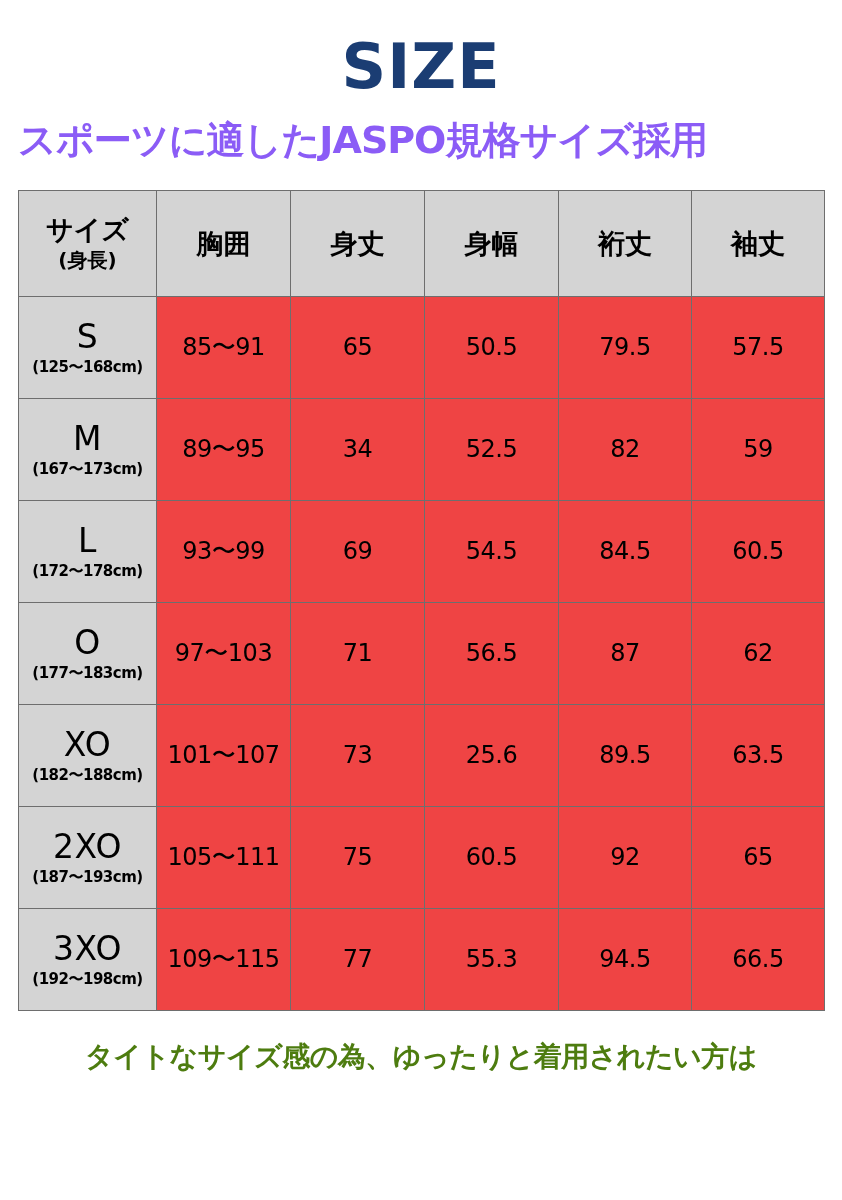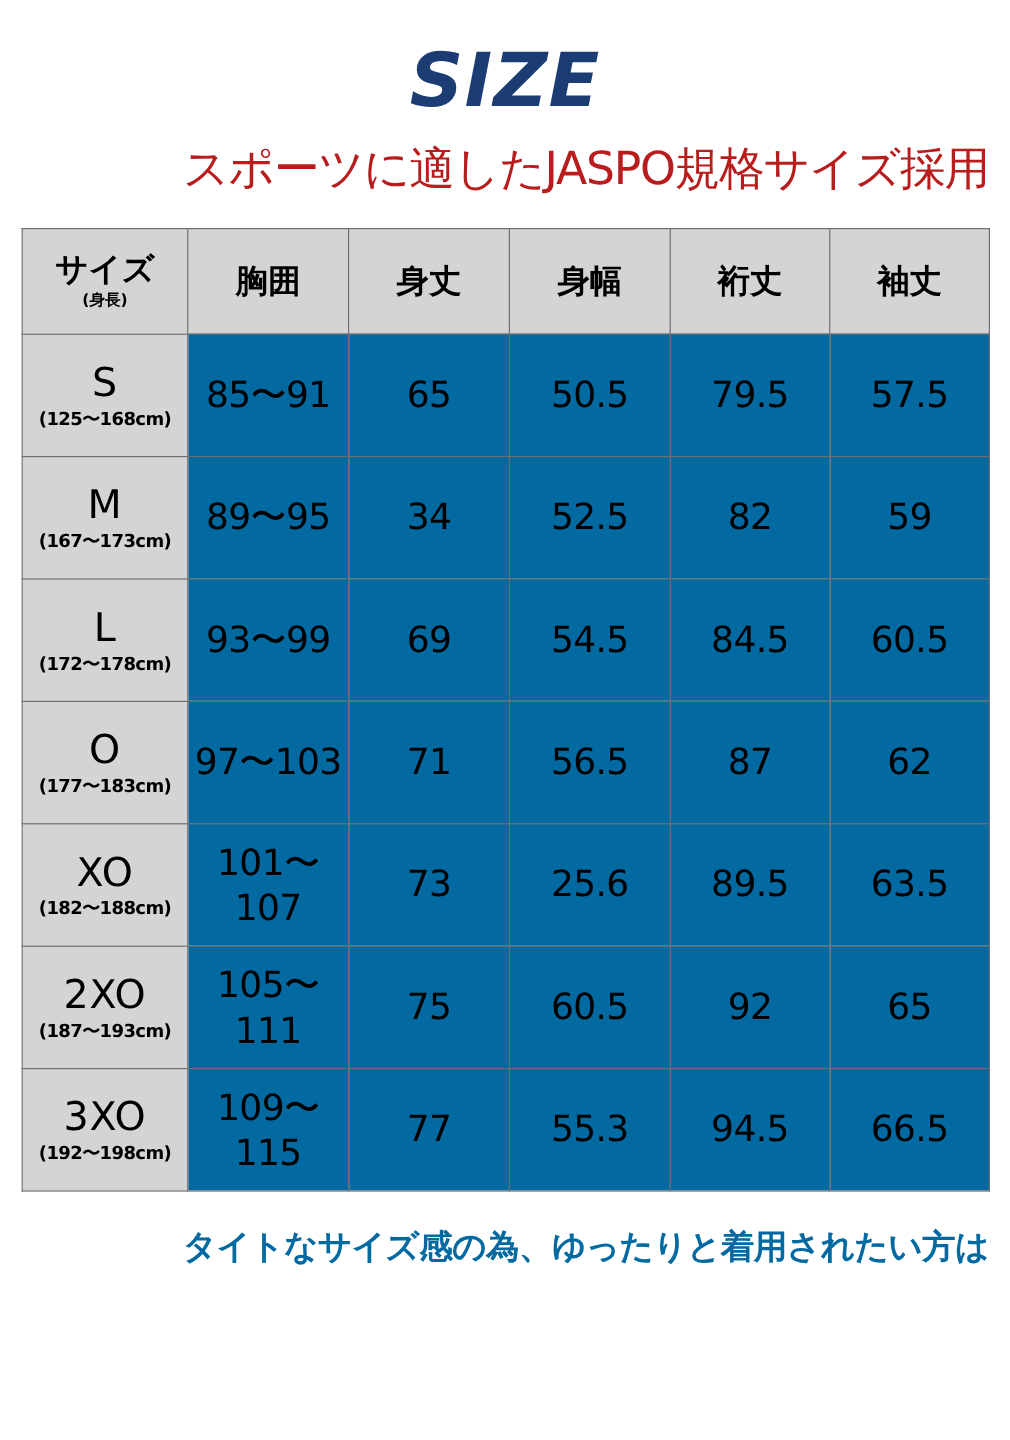--- a/index.html
+++ b/index.html
@@ -23,27 +23,26 @@
   }
   .title-main {
     text-align: center;
     font-size: 62px;
     font-weight: 700;
     letter-spacing: 1px;
     color: #1b3d73;
     margin-top: 36px;
     line-height: 1;
     font-family: "DejaVu Sans", "Liberation Sans", sans-serif;
-    font-style: italic;
   }
   .title-sub {
-    text-align: right;
+    text-align: left;
     font-size: 38px;
-    font-weight: 400;
-    color: #b91c1c;
+    font-weight: 700;
+    color: #8b5cf6;
     margin-top: 22px;
     line-height: 1.1;
     letter-spacing: -1px;
     font-family: "DejaVu Sans", sans-serif;
   }
   table.size-table {
     margin: 28px auto 0 auto;
     border-collapse: collapse;
     width: 806px;
     table-layout: fixed;
@@ -55,33 +54,33 @@
     padding: 0;
   }
   
   col.c0 { width: 138px; }
   col.c1 { width: 134px; }
   col.c2 { width: 134px; }
   col.c3 { width: 134px; }
   col.c4 { width: 133px; }
   col.c5 { width: 133px; }
 
-  thead tr { height: 88px; }
+  thead tr { height: 106px; }
   tbody tr { height: 102px; }
 
   .hdr-cell {
     background: #d4d4d4;
     font-size: 27px;
     font-weight: 700;
     font-family: "DejaVu Sans", sans-serif;
     line-height: 1.15;
   }
   .hdr-cell .sub {
     display: block;
-    font-size: 13px;
+    font-size: 20px;
     font-weight: 700;
     margin-top: 4px;
   }
   .size-cell {
     background: #d4d4d4;
     font-family: "DejaVu Sans", sans-serif;
     line-height: 1.1;
   }
   .size-cell .sz {
     display: block;
@@ -90,30 +89,30 @@
     letter-spacing: 0.5px;
   }
   .size-cell .range {
     display: block;
     font-size: 15px;
     font-weight: 700;
     margin-top: 3px;
     letter-spacing: -0.5px;
   }
   .val-cell {
-    background: #0369a1;
-    font-size: 30px;
+    background: #ef4444;
+    font-size: 24px;
     font-weight: 400;
     font-family: "DejaVu Sans", sans-serif;
     letter-spacing: -0.5px;
   }
   .note {
     margin-top: 26px;
-    text-align: right;
-    color: #0369a1;
+    text-align: center;
+    color: #4d7c0f;
     font-size: 28px;
     font-weight: 700;
     line-height: 1.45;
     letter-spacing: -0.5px;
     font-family: "DejaVu Sans", sans-serif;
   }
   .note div { white-space: nowrap; }
 </style>
 </head>
 <body>

